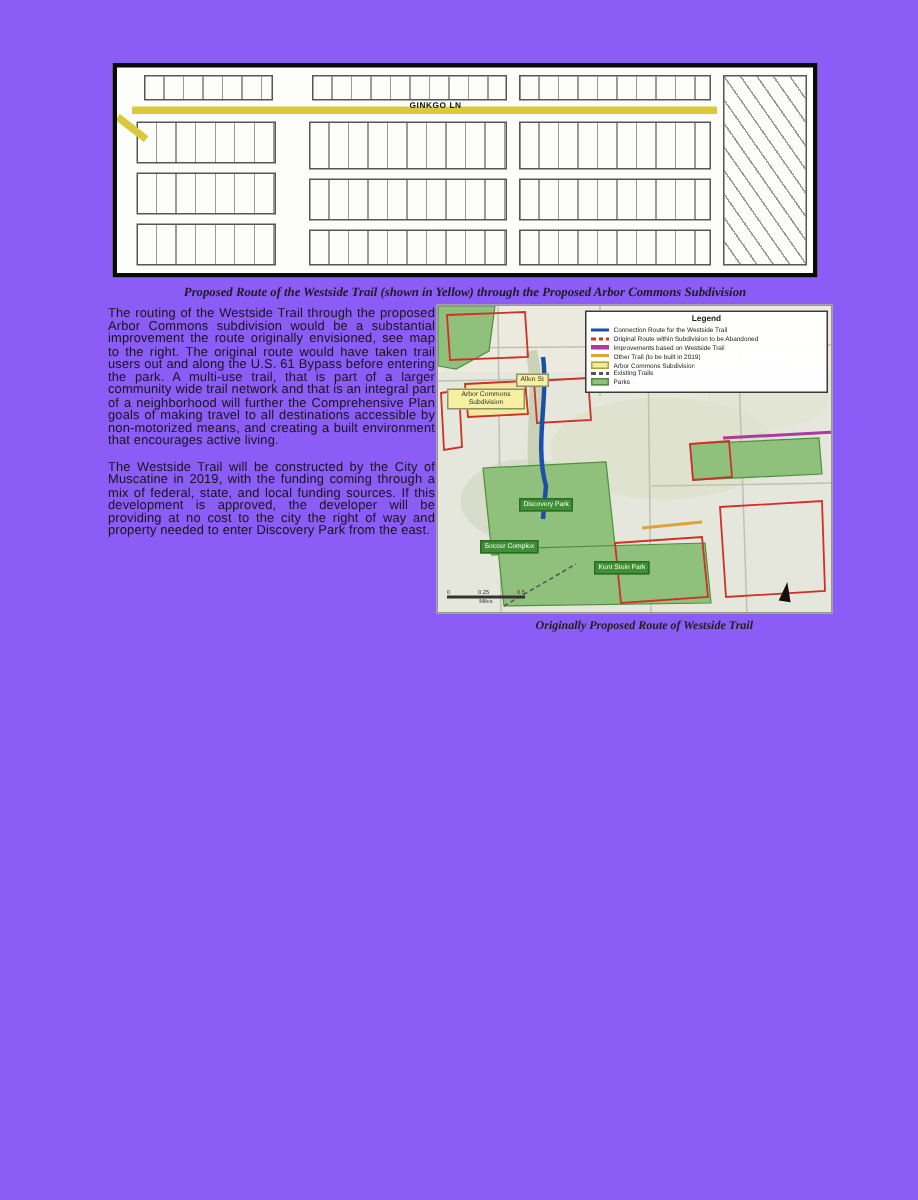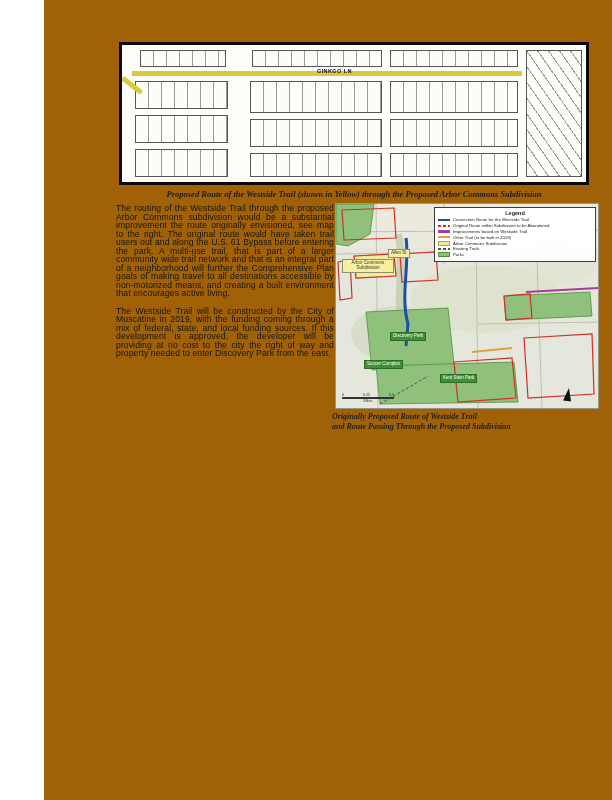--- a/index.html
+++ b/index.html
@@ -1,21 +1,21 @@
 <!DOCTYPE html>
 <html><head>
 <meta charset="utf-8">
 <style>
   * { margin:0; padding:0; box-sizing:border-box; }
   html,body { background:#ffffff; }
   body {
     width:612px; height:800px; position:relative;
     font-family:"Liberation Sans", sans-serif;
   }
-  .page { position:absolute; inset:0; background:#a16207; overflow:hidden;margin-left:44px; }
+  .page { position:absolute; inset:0; background:#8b5cf6; overflow:hidden; }
 
   
   .plat {
     position:absolute; left:75px; top:42px; width:470px; height:143px;
     border:3px solid #0a0a0a; background:#fdfdfa; overflow:hidden;
   }
   .blk { position:absolute; border:1px solid #565656; background-color:#fcfcf8; }
   .comb-v { background-image:repeating-linear-gradient(90deg, transparent 0 12px, #9a9a9a 12px 13px); }
   .diag   { background-image:repeating-linear-gradient(55deg, transparent 0 8px, #9a9a9a 8px 9px); }
   .yellow-route { position:absolute; background:#d9c93b; z-index:5; }
@@ -24,21 +24,21 @@
     letter-spacing:.4px; z-index:6; white-space:nowrap;
   }
 
   
   .caption-top {
     position:absolute; left:75px; top:189px; width:470px; text-align:center;
     font-family:"Liberation Serif", serif; font-style:italic; font-weight:bold;
     font-size:8.5px; color:#1c1c1c;
   }
   .caption-gis {
-    position:absolute; left:288px; top:412px; width:214px; text-align:left;
+    position:absolute; left:288px; top:412px; width:214px; text-align:right;
     font-family:"Liberation Serif", serif; font-style:italic; font-weight:bold;
     font-size:8px; line-height:9.5px; color:#1f1f1f;
   }
 
   
   .bodycol {
     position:absolute; left:72px; top:204px; width:218px;
     color:#141414; font-weight:normal; font-size:8.6px; line-height:8.5px;
     text-align:justify; letter-spacing:.1px;
   }
@@ -223,16 +223,15 @@
       </div>
       <div class="scale-bar"></div>
       <div class="scale-unit">Miles</div>
     </div>
 
     <div class="north"></div>
   </div>
 
   <div class="caption-gis">
     <div>Originally Proposed Route of Westside Trail</div>
-    <div>and Route Passing Through the Proposed Subdivision</div>
   </div>
 
 </div>
 
 </body></html>

